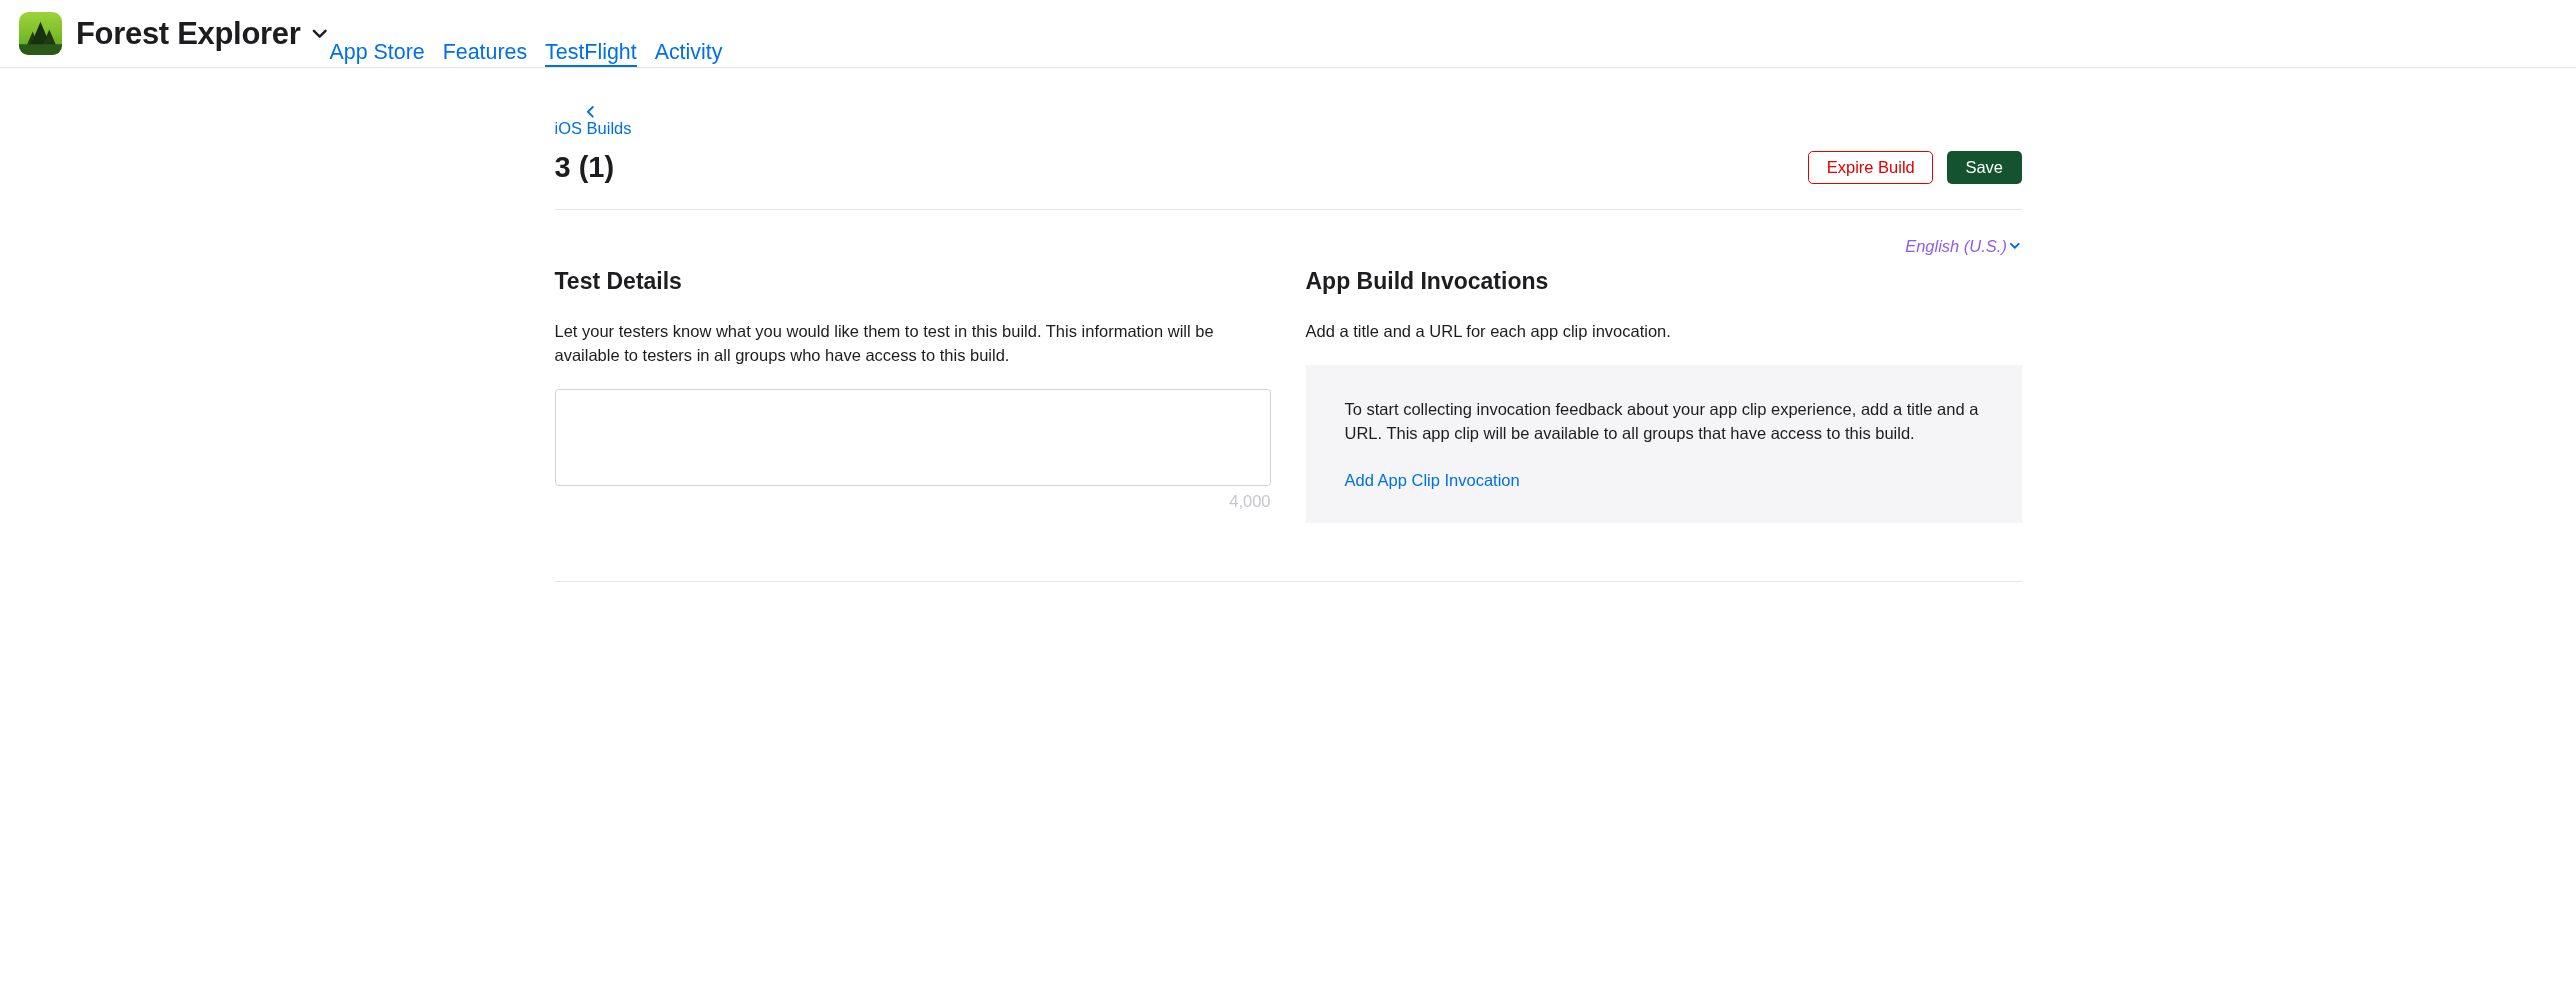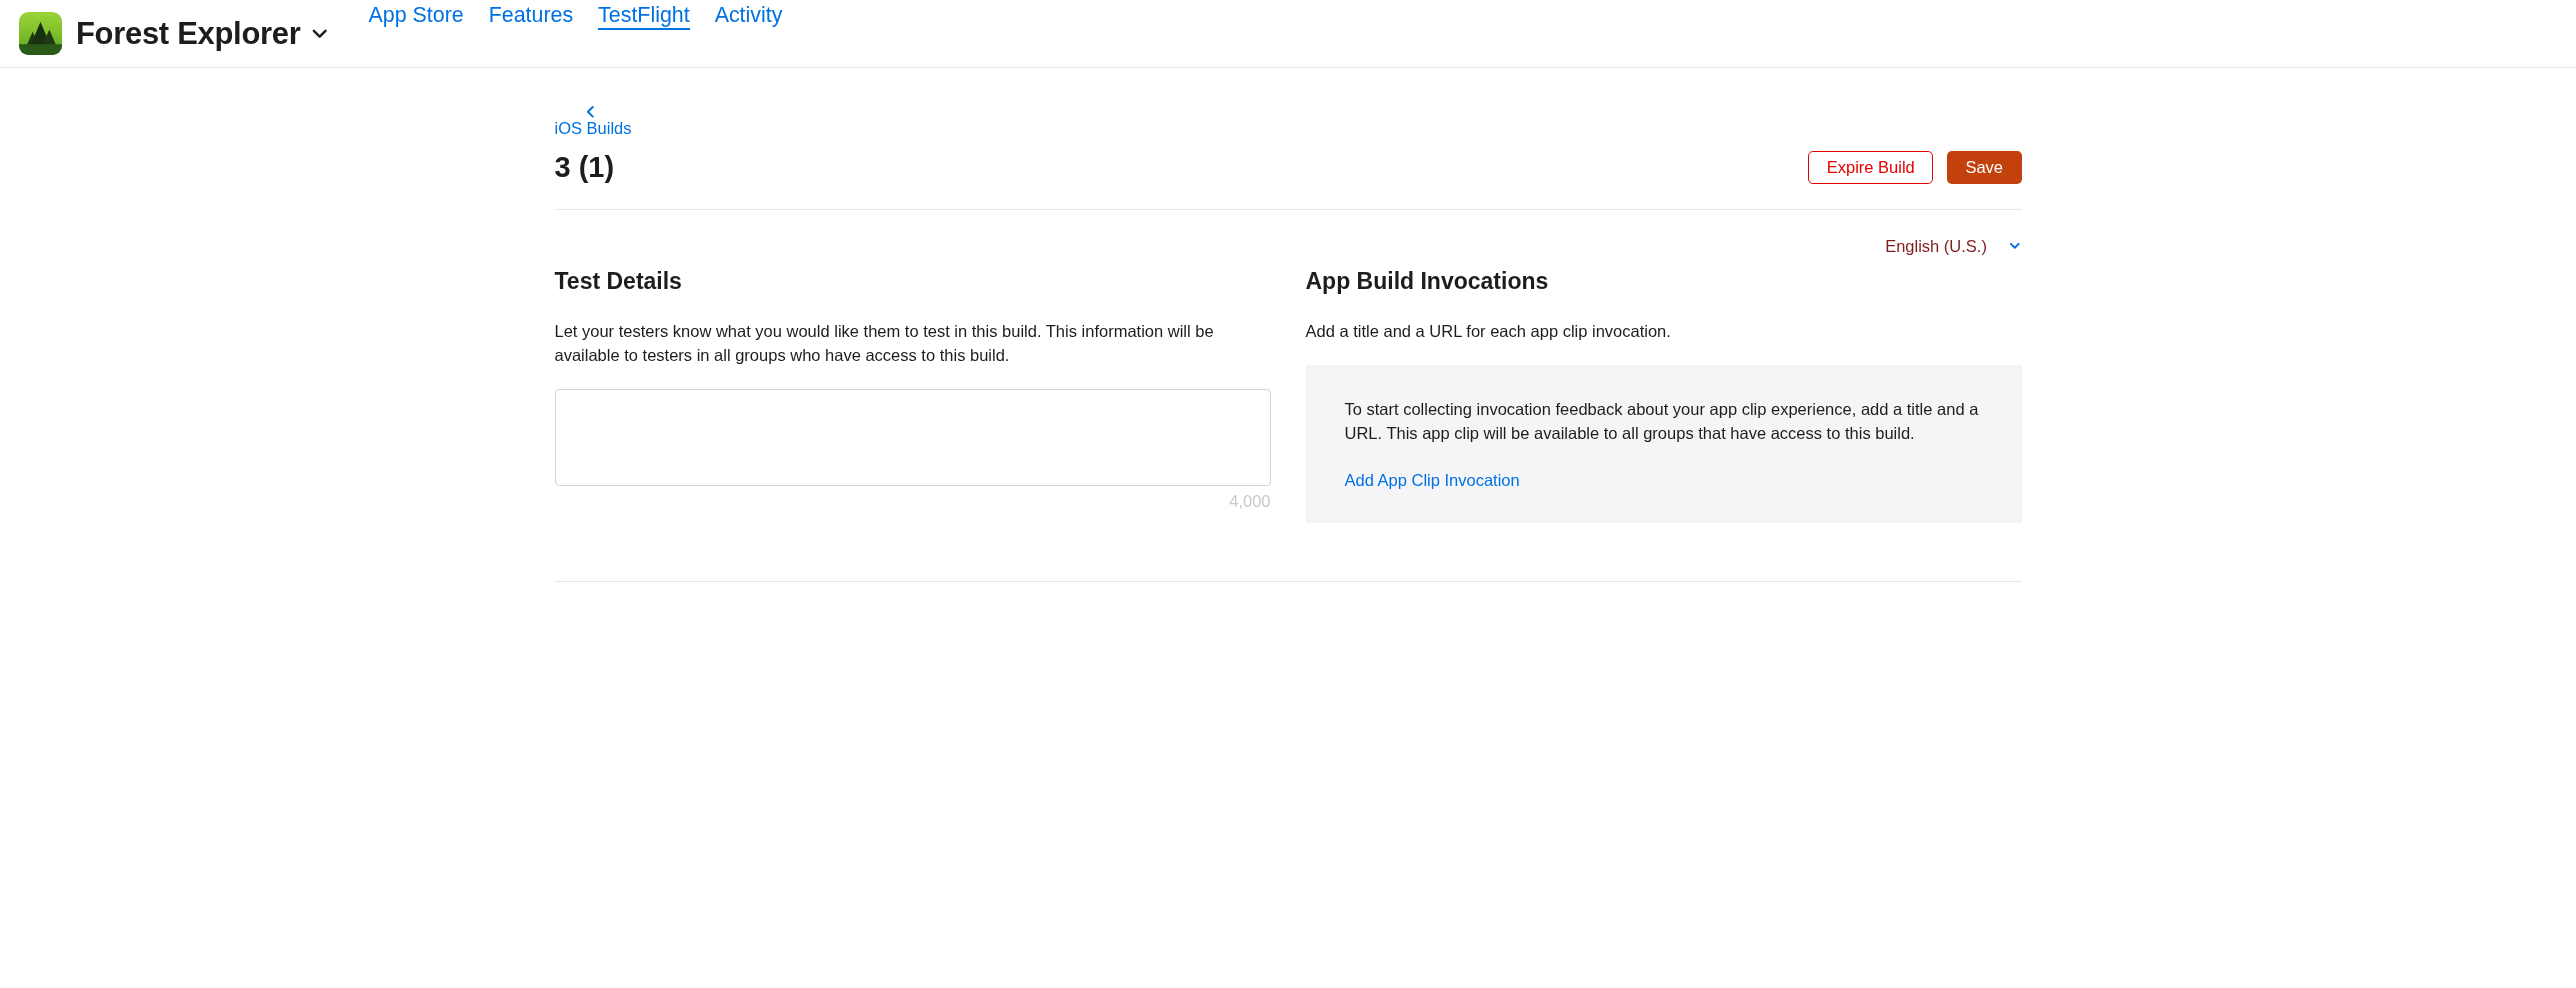--- a/index.html
+++ b/index.html
@@ -40,24 +40,23 @@
     font-size: 31px;
     font-weight: 700;
     letter-spacing: -0.01em;
   }
   .chevron-down-icon {
     margin-left: 9.7px;
     display: inline-flex;
   }
   .tabs {
     display: flex;
-    gap: 25px;
-    margin-left: 39px;
+    gap: 18px;
     height: 100%;
-    align-items: flex-start;
+    align-items: flex-end;
   }
   .tab {
     display: flex;
     align-items: center;
     font-size: 21.4px;
     font-weight: 400;
     color: #0071e3;
     cursor: pointer;
     border-bottom: 2.9px solid transparent;
     padding-top:2.9px;
@@ -109,37 +108,38 @@
     background: none;
     font-family: inherit;
   }
   .btn-expire {
     border-color: #e30000;
     color: #e30000;
     background: #fff;
     text-align: center;
   }
   .btn-save {
-    background: #c2410c;
+    background: #14532d;
     color: #fff;
     cursor: default;
   }
   .lang-row {
     display:flex;
     justify-content:flex-end;
     margin-top: 27px;
     margin-bottom: 11.7px;
   }
   .lang-select {
-    color:#7f1d1d;
+    color:#8b5cf6;
     font-size:16.5px;
     display:inline-flex;
     align-items:center;
     cursor:pointer;
-    gap:21px;
+    gap:1px;
+    font-style:italic;
   }
 
   .cols {
     display: flex;
     gap: 35px;
     margin-top: 7.8px;
   }
   .col { flex: 1; min-width:0; }
   .section-title {
     font-size: 23px;

